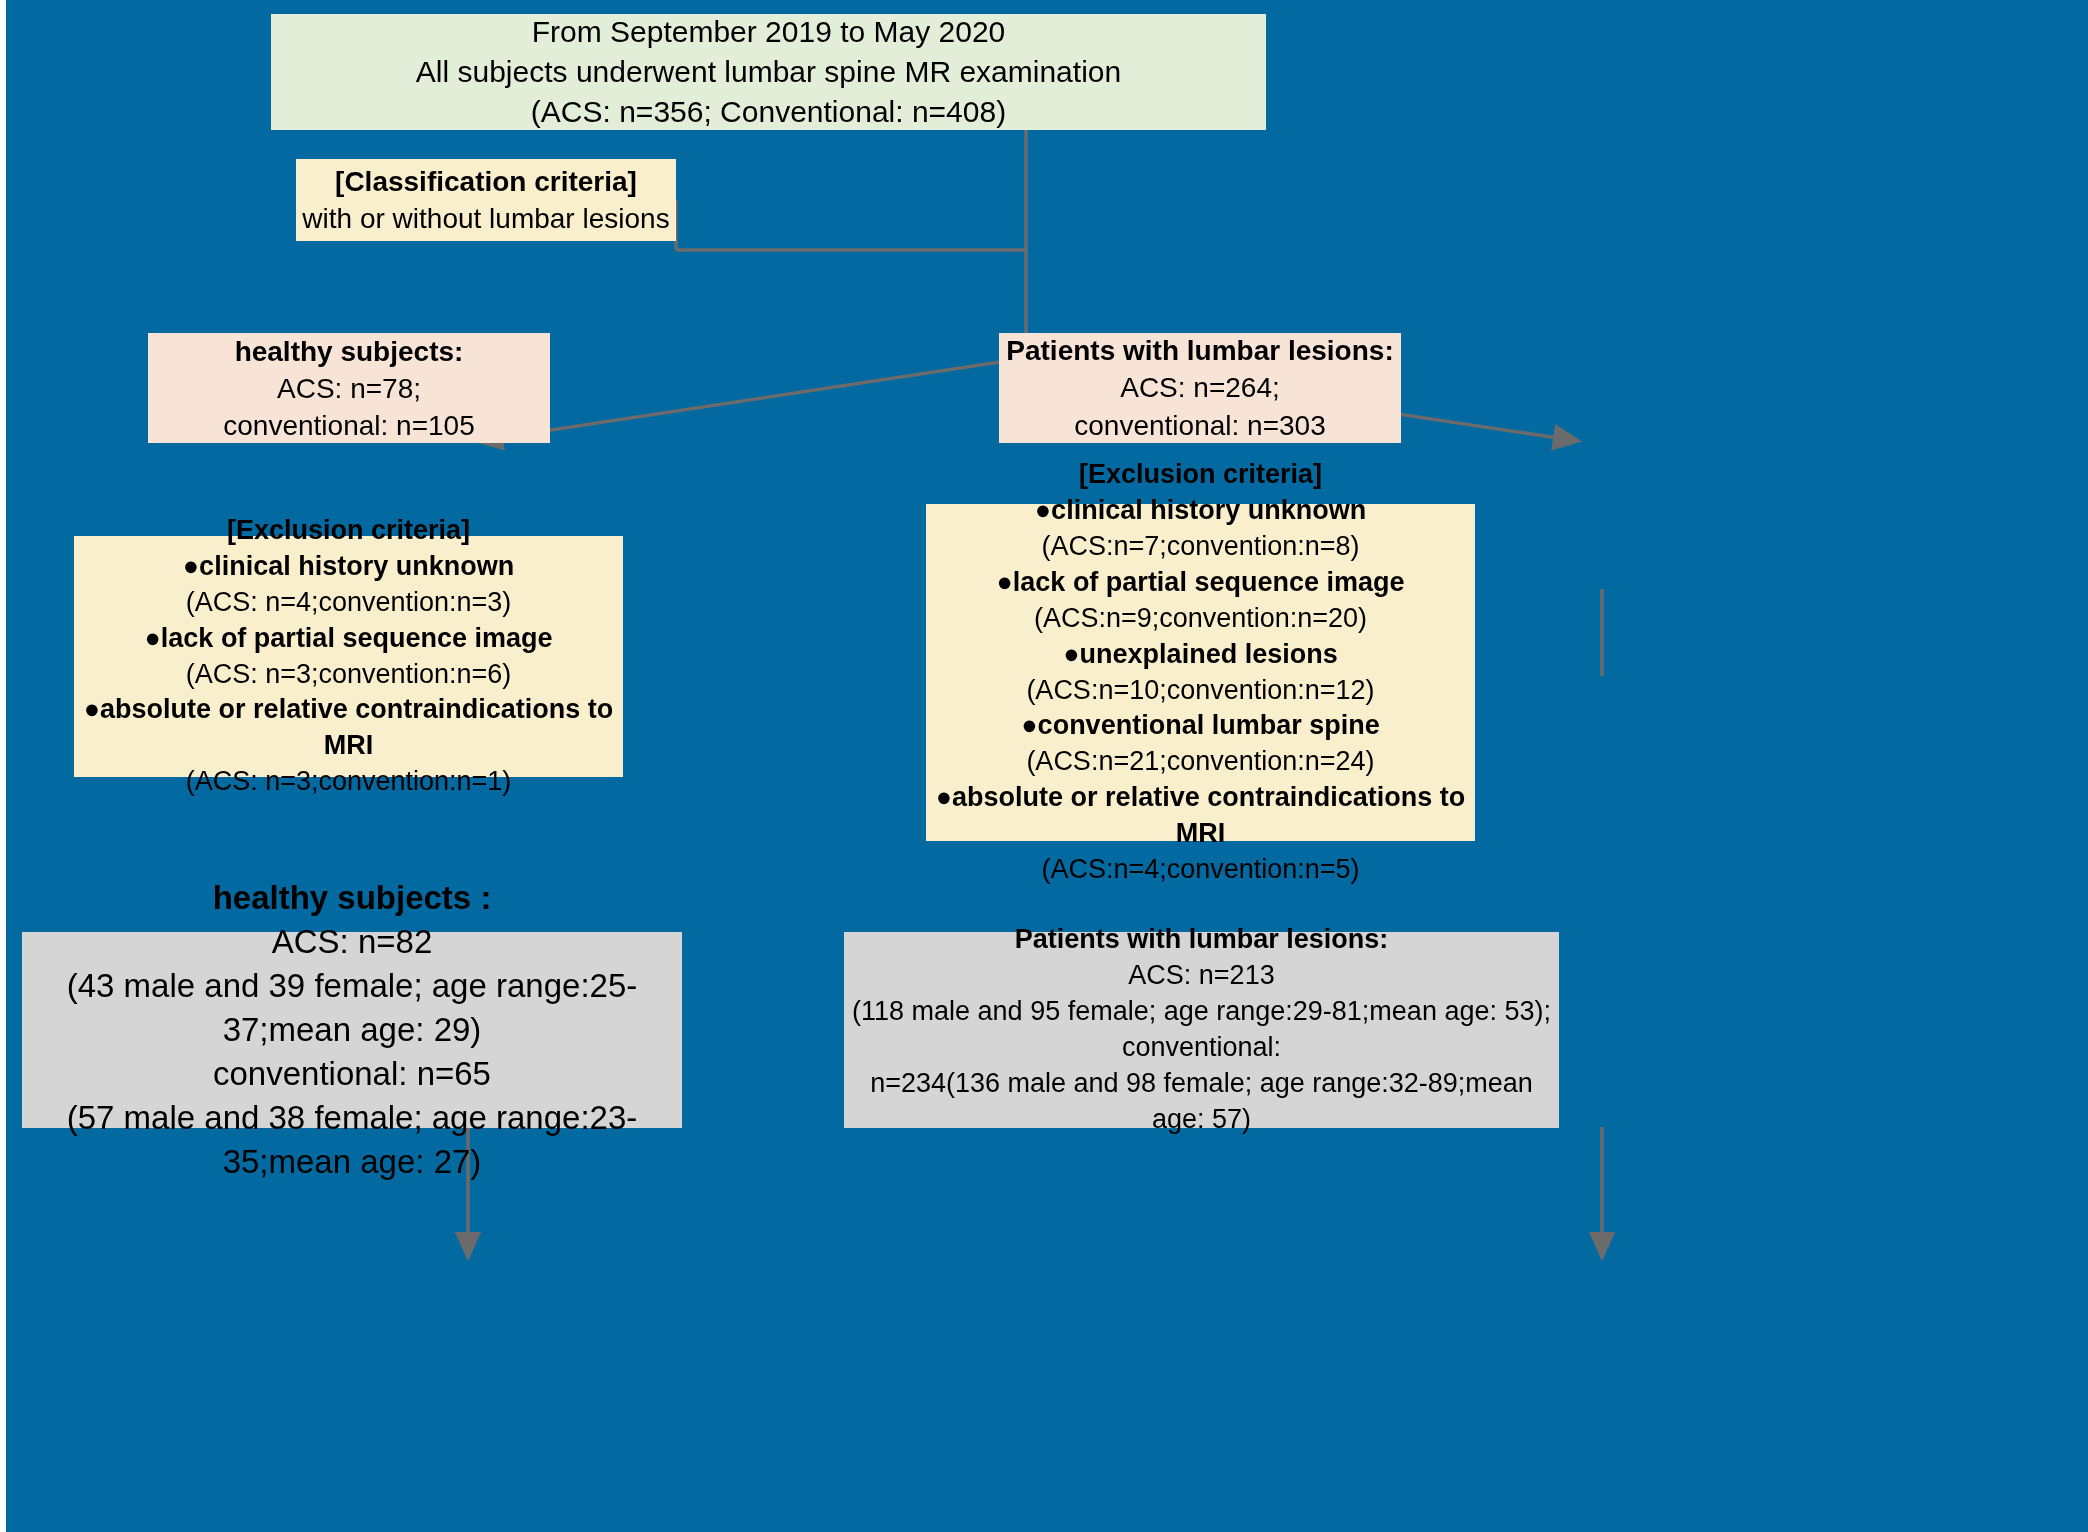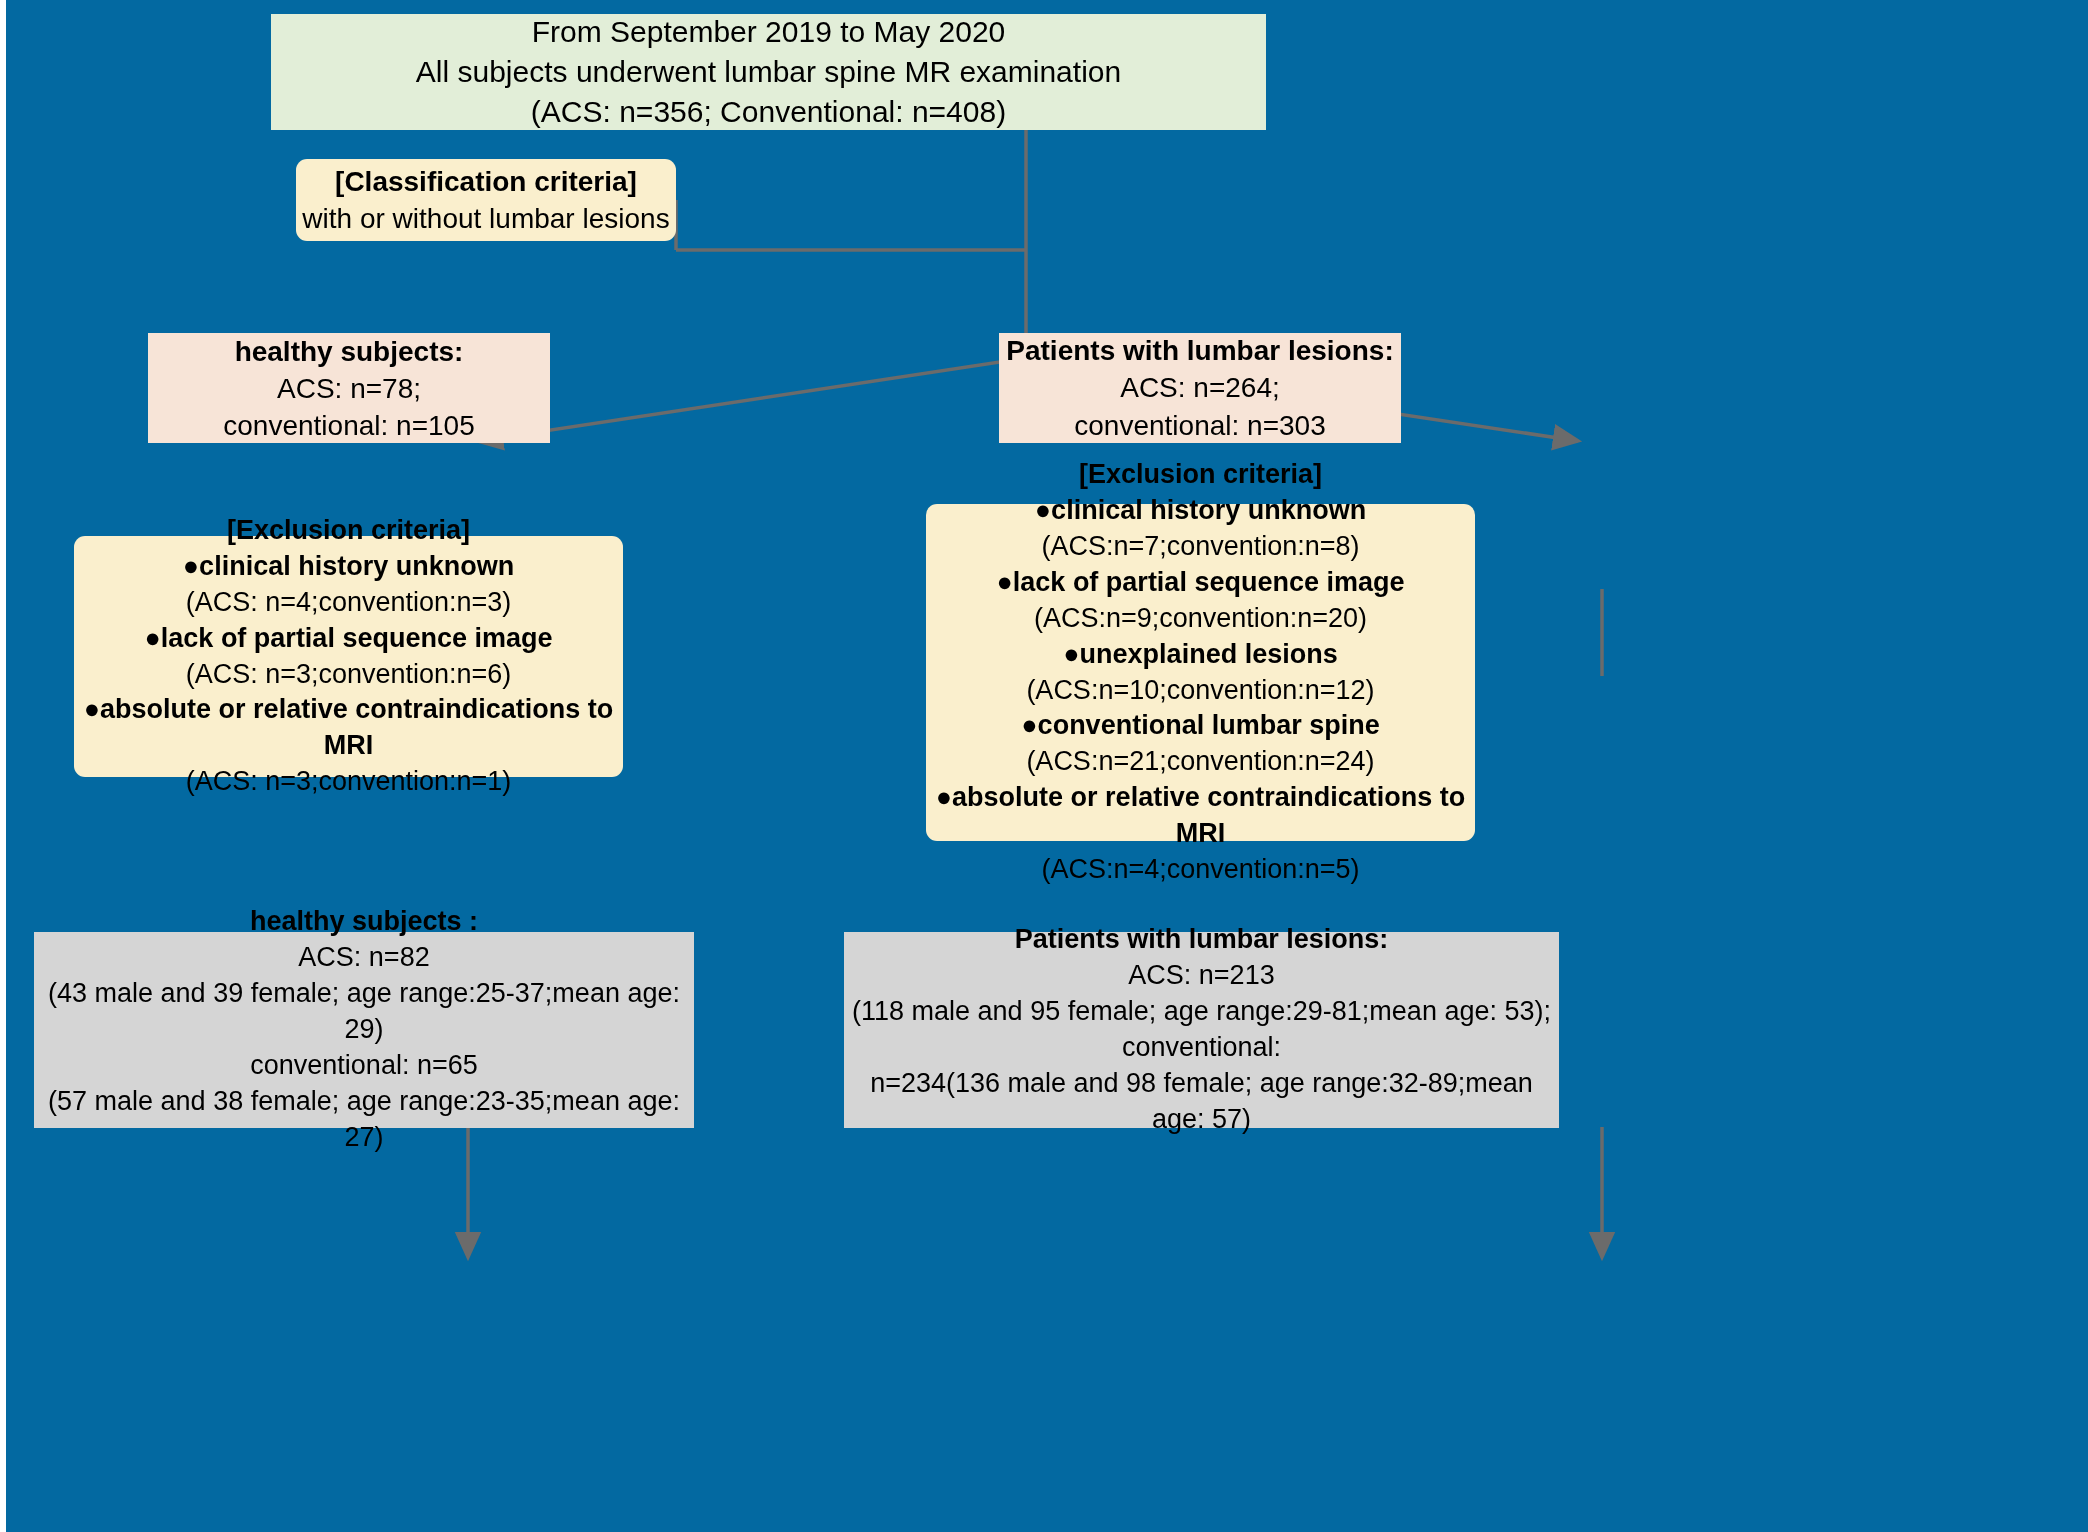--- a/index.html
+++ b/index.html
@@ -24,34 +24,34 @@
     box-sizing: border-box;
     text-align: center;
     line-height: 1.33;
     display: flex;
     flex-direction: column;
     justify-content: center;
     align-items: center;
   }
   .box .ln { display: block; width: 100%; }
   .green  { background: #e2eed8; }
-  .yellow { background: #faefcd; border-radius: 11px; }
+  .yellow { background: #faefcd; }
   .peach  { background: #f7e4d7; }
   .grey   { background: #d5d5d5; }
 
   .b { font-weight: bold; }
 
   
   #node-top        { left: 265px;  top: 14px;   width: 995px;  height: 116px; font-size: 30px; }
   #node-class      { left: 290px;  top: 159px;  width: 380px;  height: 82px;  font-size: 28px; }
   #node-healthy    { left: 142px;  top: 333px;  width: 402px;  height: 110px; font-size: 28px; justify-content: space-between; }
   #node-patients   { left: 993px;  top: 333px;  width: 402px;  height: 110px; font-size: 28px; }
   #node-exc-left   { left: 68px;   top: 536px;  width: 549px;  height: 241px; font-size: 27px; }
   #node-exc-right  { left: 920px;  top: 504px;  width: 549px;  height: 337px; font-size: 27px; }
-  #node-res-left   { left: 28px;   top: 932px;  width: 660px;  height: 196px; font-size: 27px; }
+  #node-res-left   { left: 16px;   top: 932px;  width: 660px;  height: 196px; font-size: 33px; }
   #node-res-right  { left: 838px;  top: 932px;  width: 715px;  height: 196px; font-size: 27px; }
 
   
   #wires {
     position: absolute;
     left: 0; top: 0;
     width: 2088px; height: 1532px;
     pointer-events: none;
   }
 </style>

